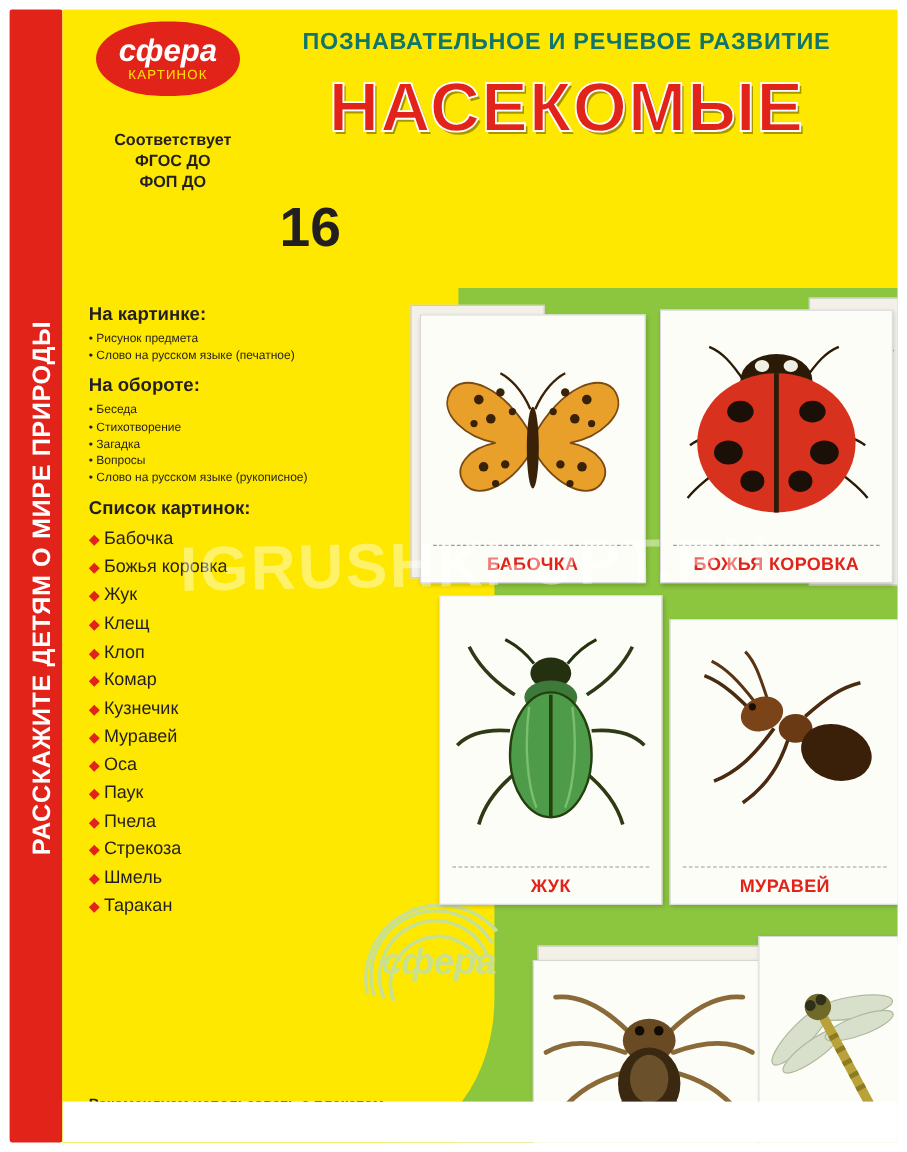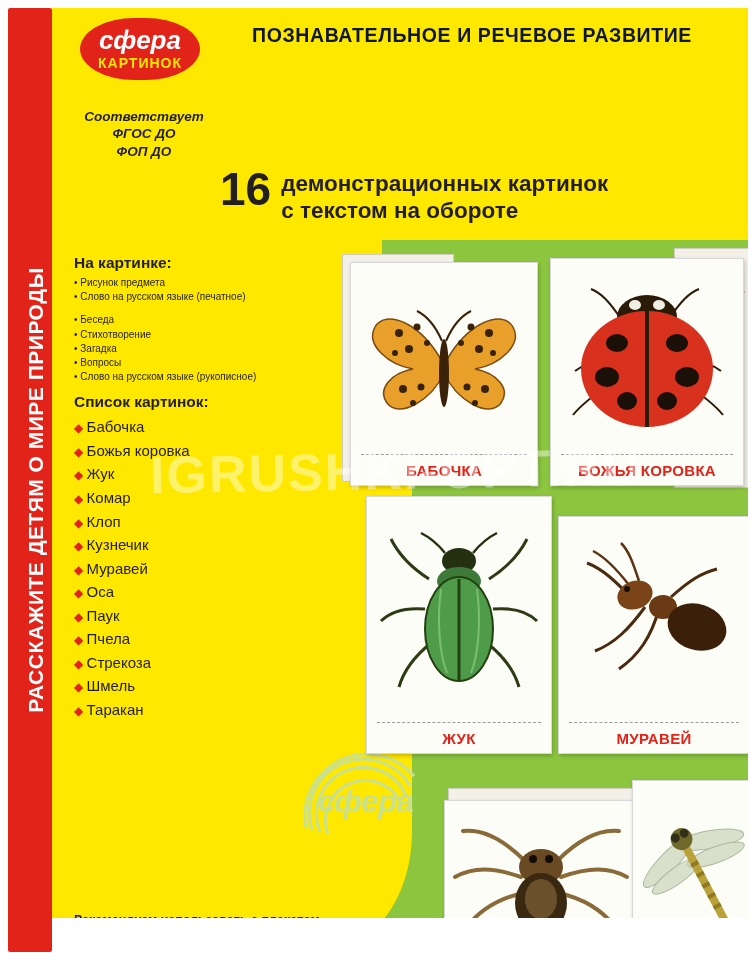--- a/index.html
+++ b/index.html
@@ -45,50 +45,49 @@
     background:#e2231a;
     border-radius:50%/55%;
     box-shadow:0 0 0 2px #ffe800;
     display:flex;flex-direction:column;align-items:center;justify-content:center;
   }
   .logo .sfera{
     color:#ffffff;font-size:26px;font-weight:bold;font-style:italic;line-height:1;
     margin-bottom:2px;
   }
   .logo .kartinok{
-    color:#ffe800;font-size:14px;font-weight:bold;letter-spacing:1px;
+    color:#ffe800;font-size:11px;font-weight:normal;letter-spacing:1px;
   }
   .top-title{
     position:absolute;left:160px;top:16px;width:520px;
     text-align:center;
-    font-size:19.5px;font-weight:bold;color:#0f172a;
+    font-size:19.5px;font-weight:bold;color:#0f766e;
     letter-spacing:.6px;
   }
   .main-title{
     position:absolute;left:160px;top:52px;width:520px;
     text-align:center;
     font-size:58px;font-weight:bold;color:#e2231a;
     letter-spacing:1px;
     -webkit-text-stroke:1.5px #ffffff;
     text-shadow:2px 3px 0 rgba(0,0,0,.35);
     line-height:1.05;
   }
   .fgos{
     position:absolute;left:26px;top:100px;width:132px;
     text-align:center;
     font-size:13.5px;font-weight:bold;color:#231f20;
     line-height:1.28;
-    font-style:italic;
   }
   .count-line{
     position:absolute;left:168px;top:160px;width:510px;
     display:flex;align-items:flex-start;
   }
   .count-num{
-    font-size:46px;font-weight:bold;color:#231f20;line-height:.95;margin-right:10px;
+    font-size:46px;font-weight:bold;color:#231f20;line-height:.95;margin-right:10px;margin-left:13px;
   }
   .count-text{
     font-size:22.5px;font-weight:bold;color:#231f20;line-height:1.22;padding-top:2px;
   }
   
   .green-shape{
     position:absolute;left:0;top:232px;width:696px;height:712px;
     background:#8cc63f;
   }
   .green-shape:before{
@@ -203,52 +202,53 @@
 
     <div class="green-shape"></div>
     <div class="yellow-curve"></div>
 
     <div class="logo">
       <div class="sfera">сфера</div>
       <div class="kartinok">КАРТИНОК</div>
     </div>
 
     <div class="top-title">ПОЗНАВАТЕЛЬНОЕ И РЕЧЕВОЕ РАЗВИТИЕ</div>
+    <div class="main-title">НАСЕКОМЫЕ</div>
     <div class="fgos" style="white-space:pre-line;">Соответствует
 ФГОС ДО
 ФОП ДО</div>
 
     <div class="count-line">
       <div class="count-num">16</div>
-      <div class="count-text" style="white-space:pre-line;">демонстрационных картинок
-с текстом на обороте</div>
     </div>
 
     <div class="info-col">
       <div class="info-h">На картинке:</div>
       <ul class="info-list">
         <li>Рисунок предмета</li>
         <li>Слово на русском языке (печатное)</li>
       </ul>
 
+      <div class="info-h">На обороте:</div>
       <ul class="info-list">
         <li>Беседа</li>
         <li>Стихотворение</li>
         <li>Загадка</li>
         <li>Вопросы</li>
         <li>Слово на русском языке (рукописное)</li>
       </ul>
 
       <div class="info-h">Список картинок:</div>
       <ul class="pic-list">
         <li>Бабочка</li>
         <li>Божья коровка</li>
         <li>Жук</li>
+        <li>Клещ</li>
+        <li>Клоп</li>
         <li>Комар</li>
-        <li>Клоп</li>
         <li>Кузнечик</li>
         <li>Муравей</li>
         <li>Оса</li>
         <li>Паук</li>
         <li>Пчела</li>
         <li>Стрекоза</li>
         <li>Шмель</li>
         <li>Таракан</li>
       </ul>
     </div>

